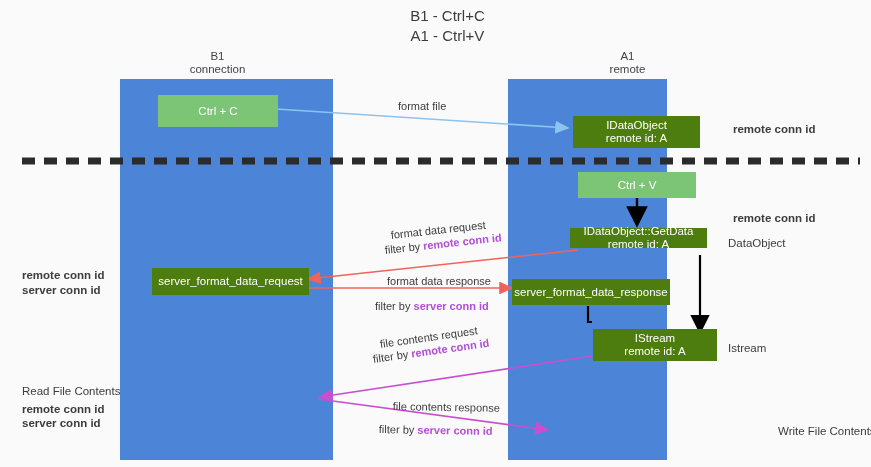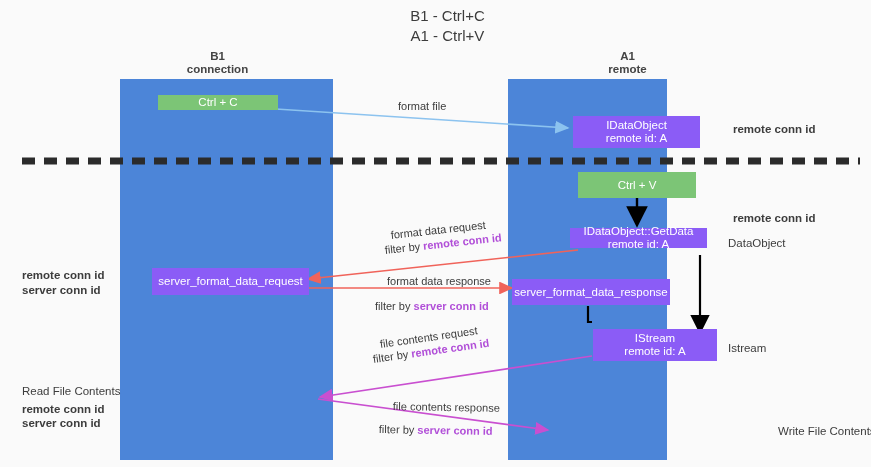--- a/index.html
+++ b/index.html
@@ -39,21 +39,20 @@
   }
 
   
   .col-head {
     position: absolute;
     text-align: center;
     font-size: 11.5px;
     color: #444;
     line-height: 13px;
     white-space: pre-line;
-    font-weight: bold;
   }
 
   
   .lane {
     position: absolute;
     background: #4c85d8;
   }
 
   
   .node {
@@ -63,21 +62,21 @@
     flex-direction: column;
     align-items: center;
     justify-content: center;
     text-align: center;
     color: #ffffff;
     font-size: 11.5px;
     line-height: 13px;
     white-space: pre-line;
   }
   .node.green { background: #7cc576; }
-  .node.orange { background: #8b5cf6; }
+  .node.orange { background: #4d7c0f; }
 
   
   .lbl {
     position: absolute;
     font-size: 11px;
     color: #3c3c3c;
     line-height: 14px;
     white-space: nowrap;
   }
   .lbl.rot { transform-origin: left top; }
@@ -136,21 +135,21 @@
 
     <path d="M588,306 L588,322 L592,322" stroke="#000000" stroke-width="2.2" fill="none"></path>
 
     <line x1="592" y1="356" x2="320" y2="397" stroke="#c94fd0" stroke-width="1.6" marker-end="url(#ar-mag)"></line>
 
     <line x1="318" y1="399" x2="548" y2="430" stroke="#c94fd0" stroke-width="1.6" marker-end="url(#ar-mag)"></line>
 
     <line x1="22" y1="161" x2="860" y2="161" stroke="#2b2b2b" stroke-width="7" stroke-dasharray="13 9" stroke-linecap="butt"></line>
   </svg>
 
-  <div class="node green" style="left:158px; top:95px; width:120px; height:15px;">Ctrl + C</div>
+  <div class="node green" style="left:158px; top:95px; width:120px; height:32px;">Ctrl + C</div>
 
   <div class="node orange" style="left:573px; top:116px; width:127px; height:32px;">IDataObject
 remote id: A</div>
 
   <div class="node green" style="left:578px; top:172px; width:118px; height:26px;">Ctrl + V</div>
 
   <div class="node orange" style="left:570px; top:228px; width:137px; height:20px;">IDataObject::GetData
 remote id: A</div>
 
   <div class="node orange" style="left:152px; top:268px; width:157px; height:27px;">server_format_data_request</div>

